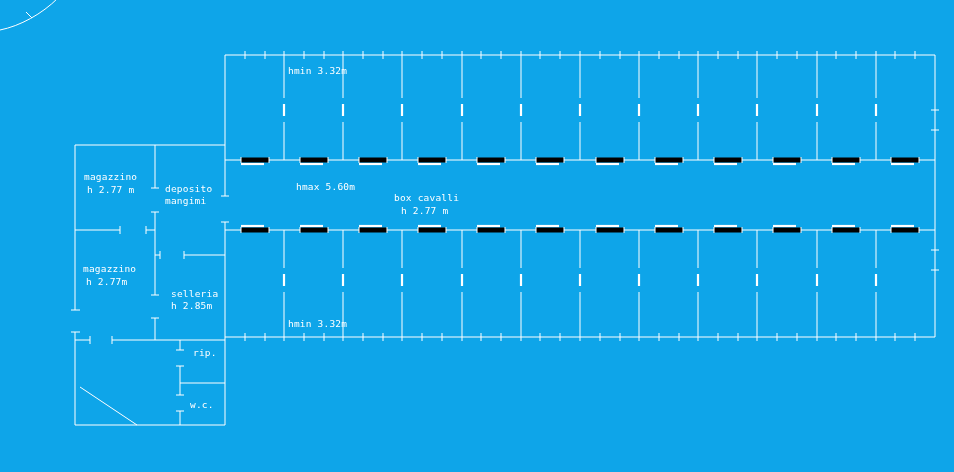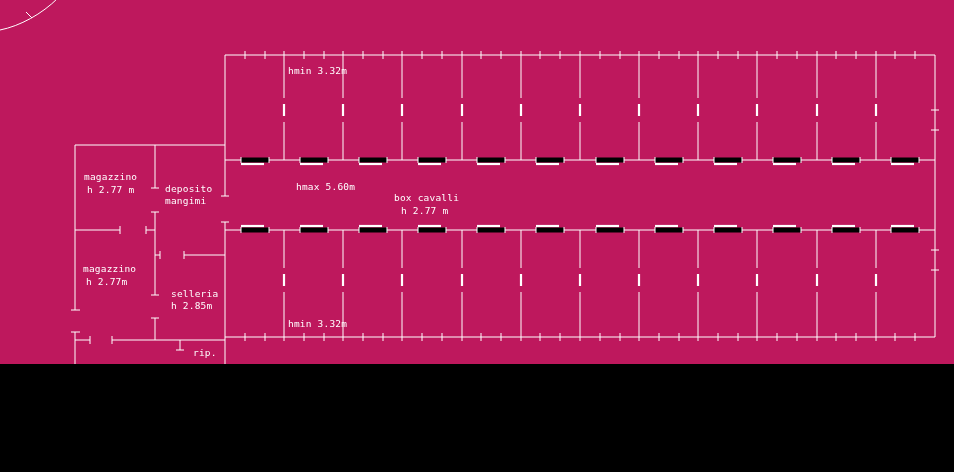--- a/index.html
+++ b/index.html
@@ -3,22 +3,22 @@
 <meta charset="utf-8">
 <style>
   html, body {
     margin: 0;
     padding: 0;
     background: #000000;
   }
   .canvas {
     position: relative;
     width: 954px;
-    height: 364px;
-    background: #be185d;
+    height: 472px;
+    background: #0ea5e9;
     overflow: hidden;
   }
   svg { display: block; }
   svg line, svg path {
     stroke: #ffffff;
     stroke-width: 1;
     fill: none;
   }
   svg .thick { stroke-width: 2.2; }
   svg rect.mask { fill: #000000; stroke: none; }

